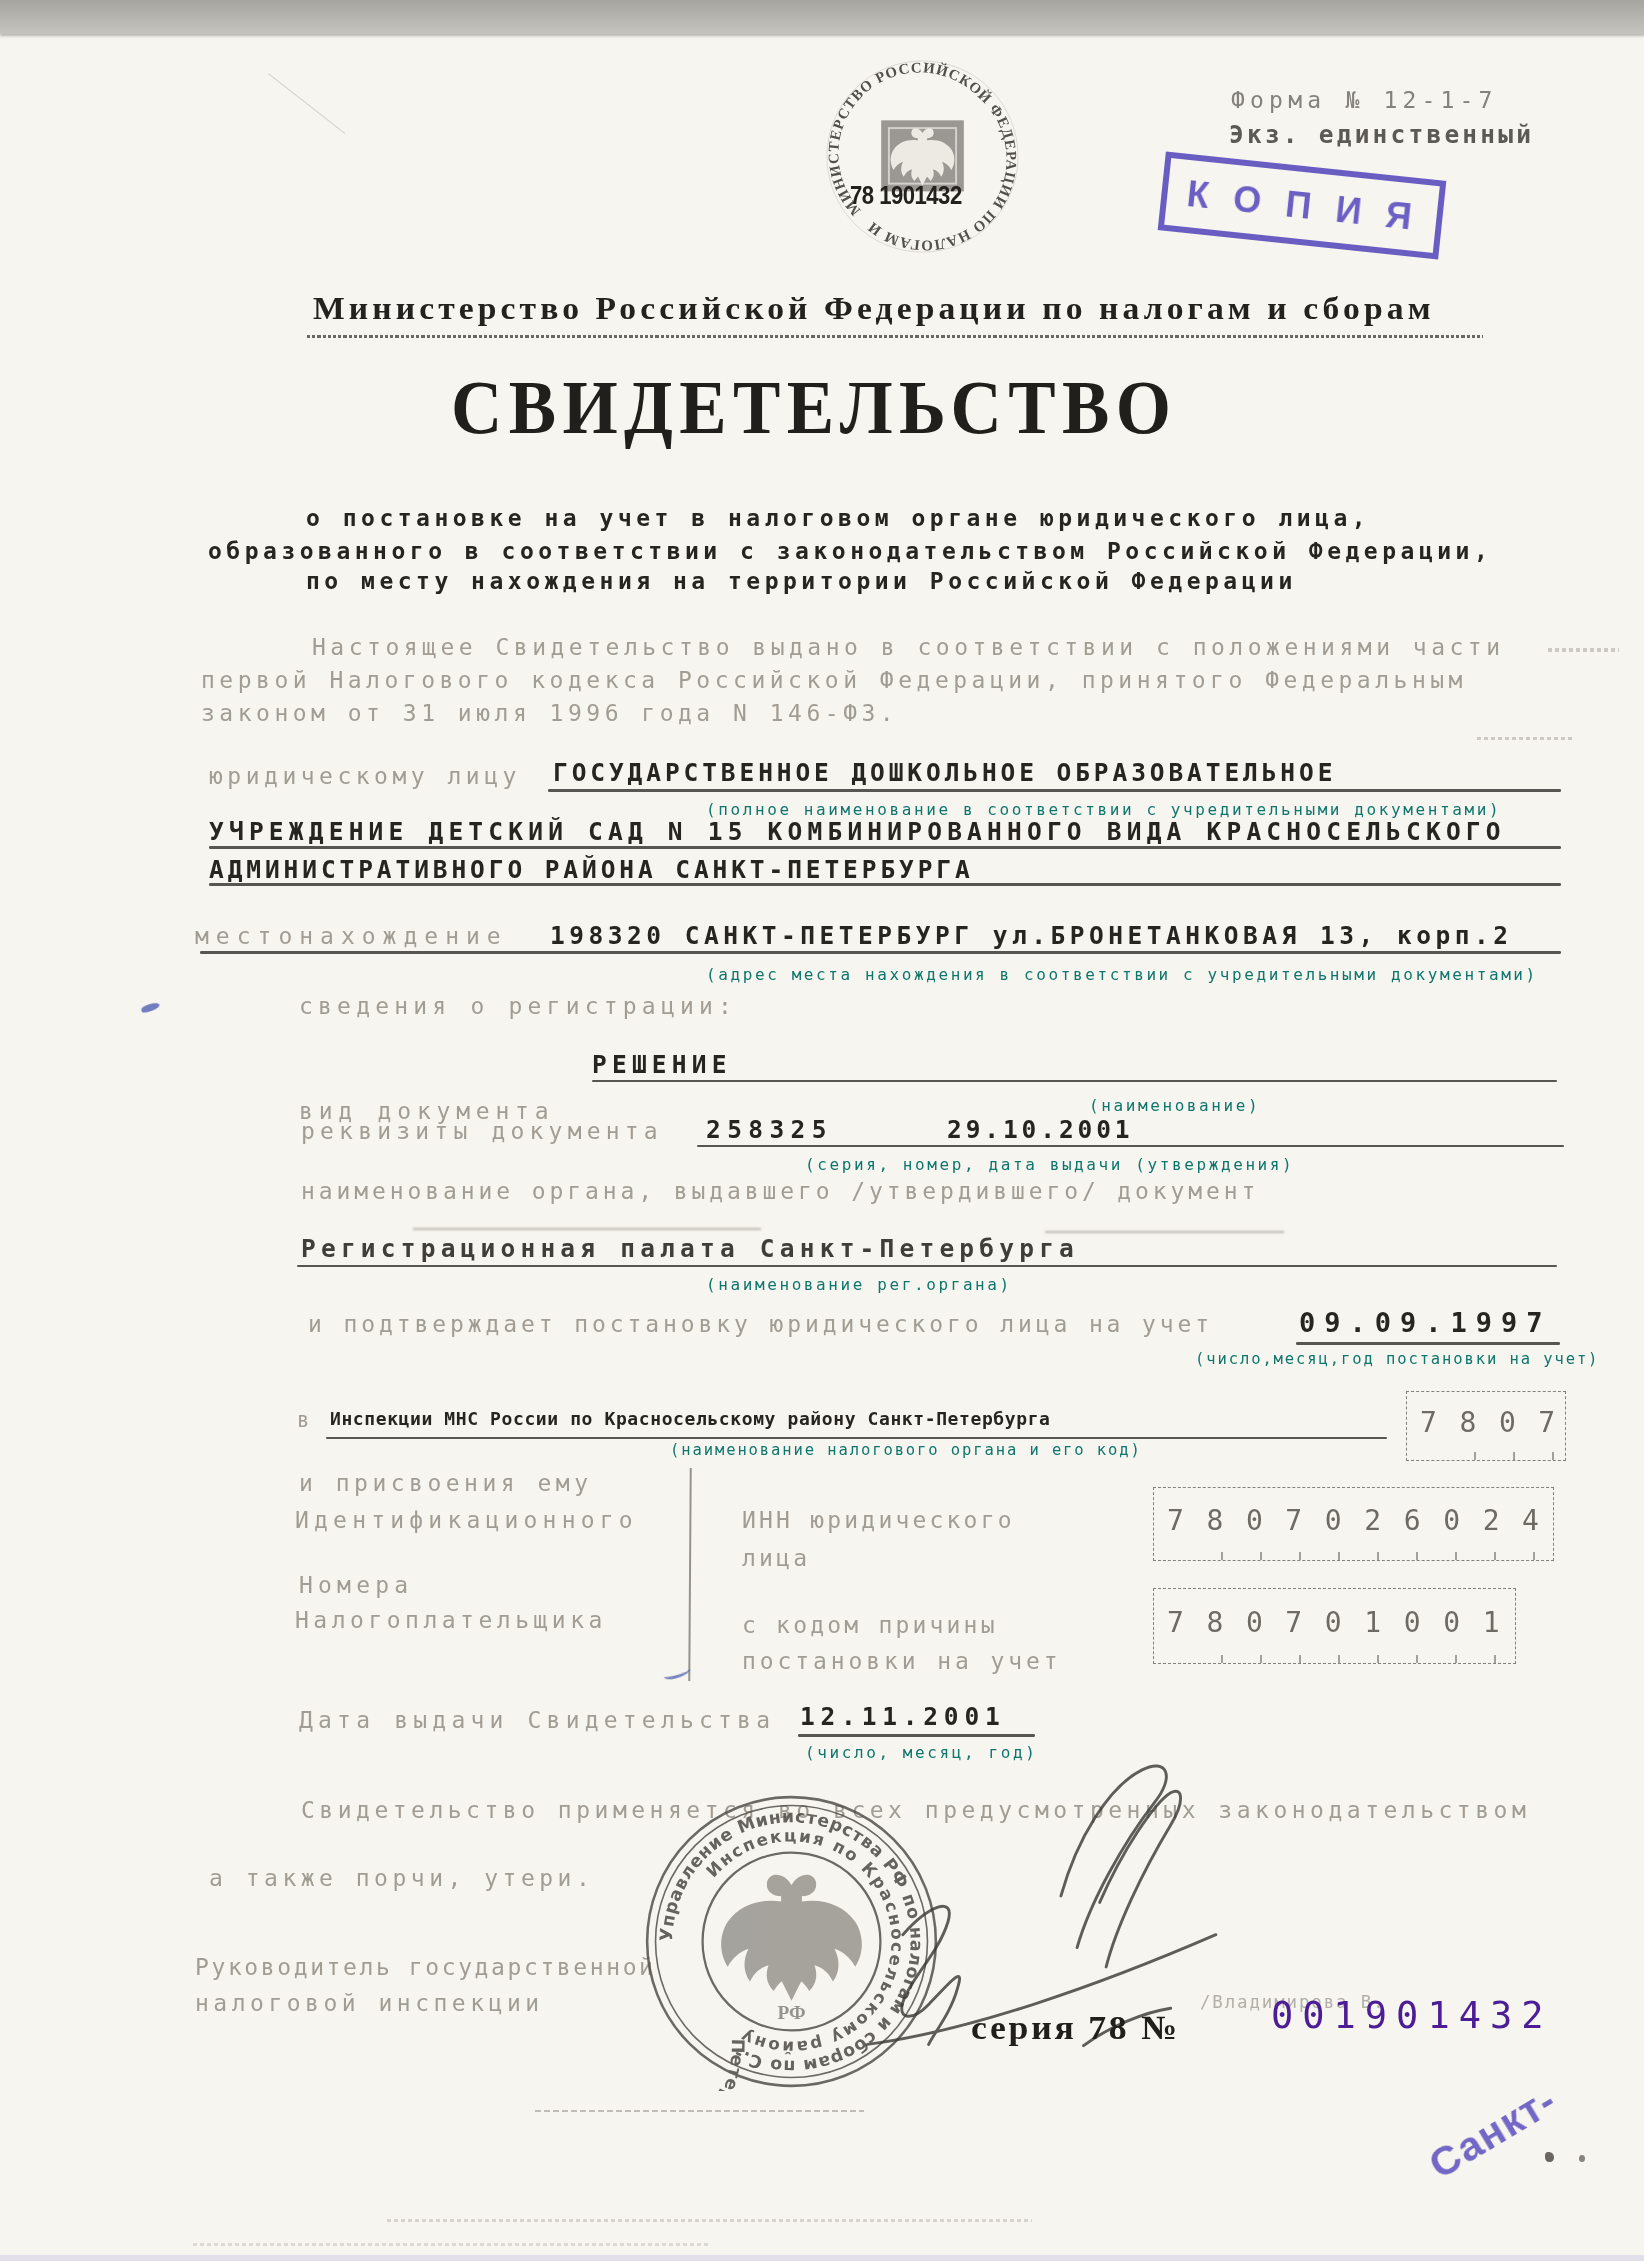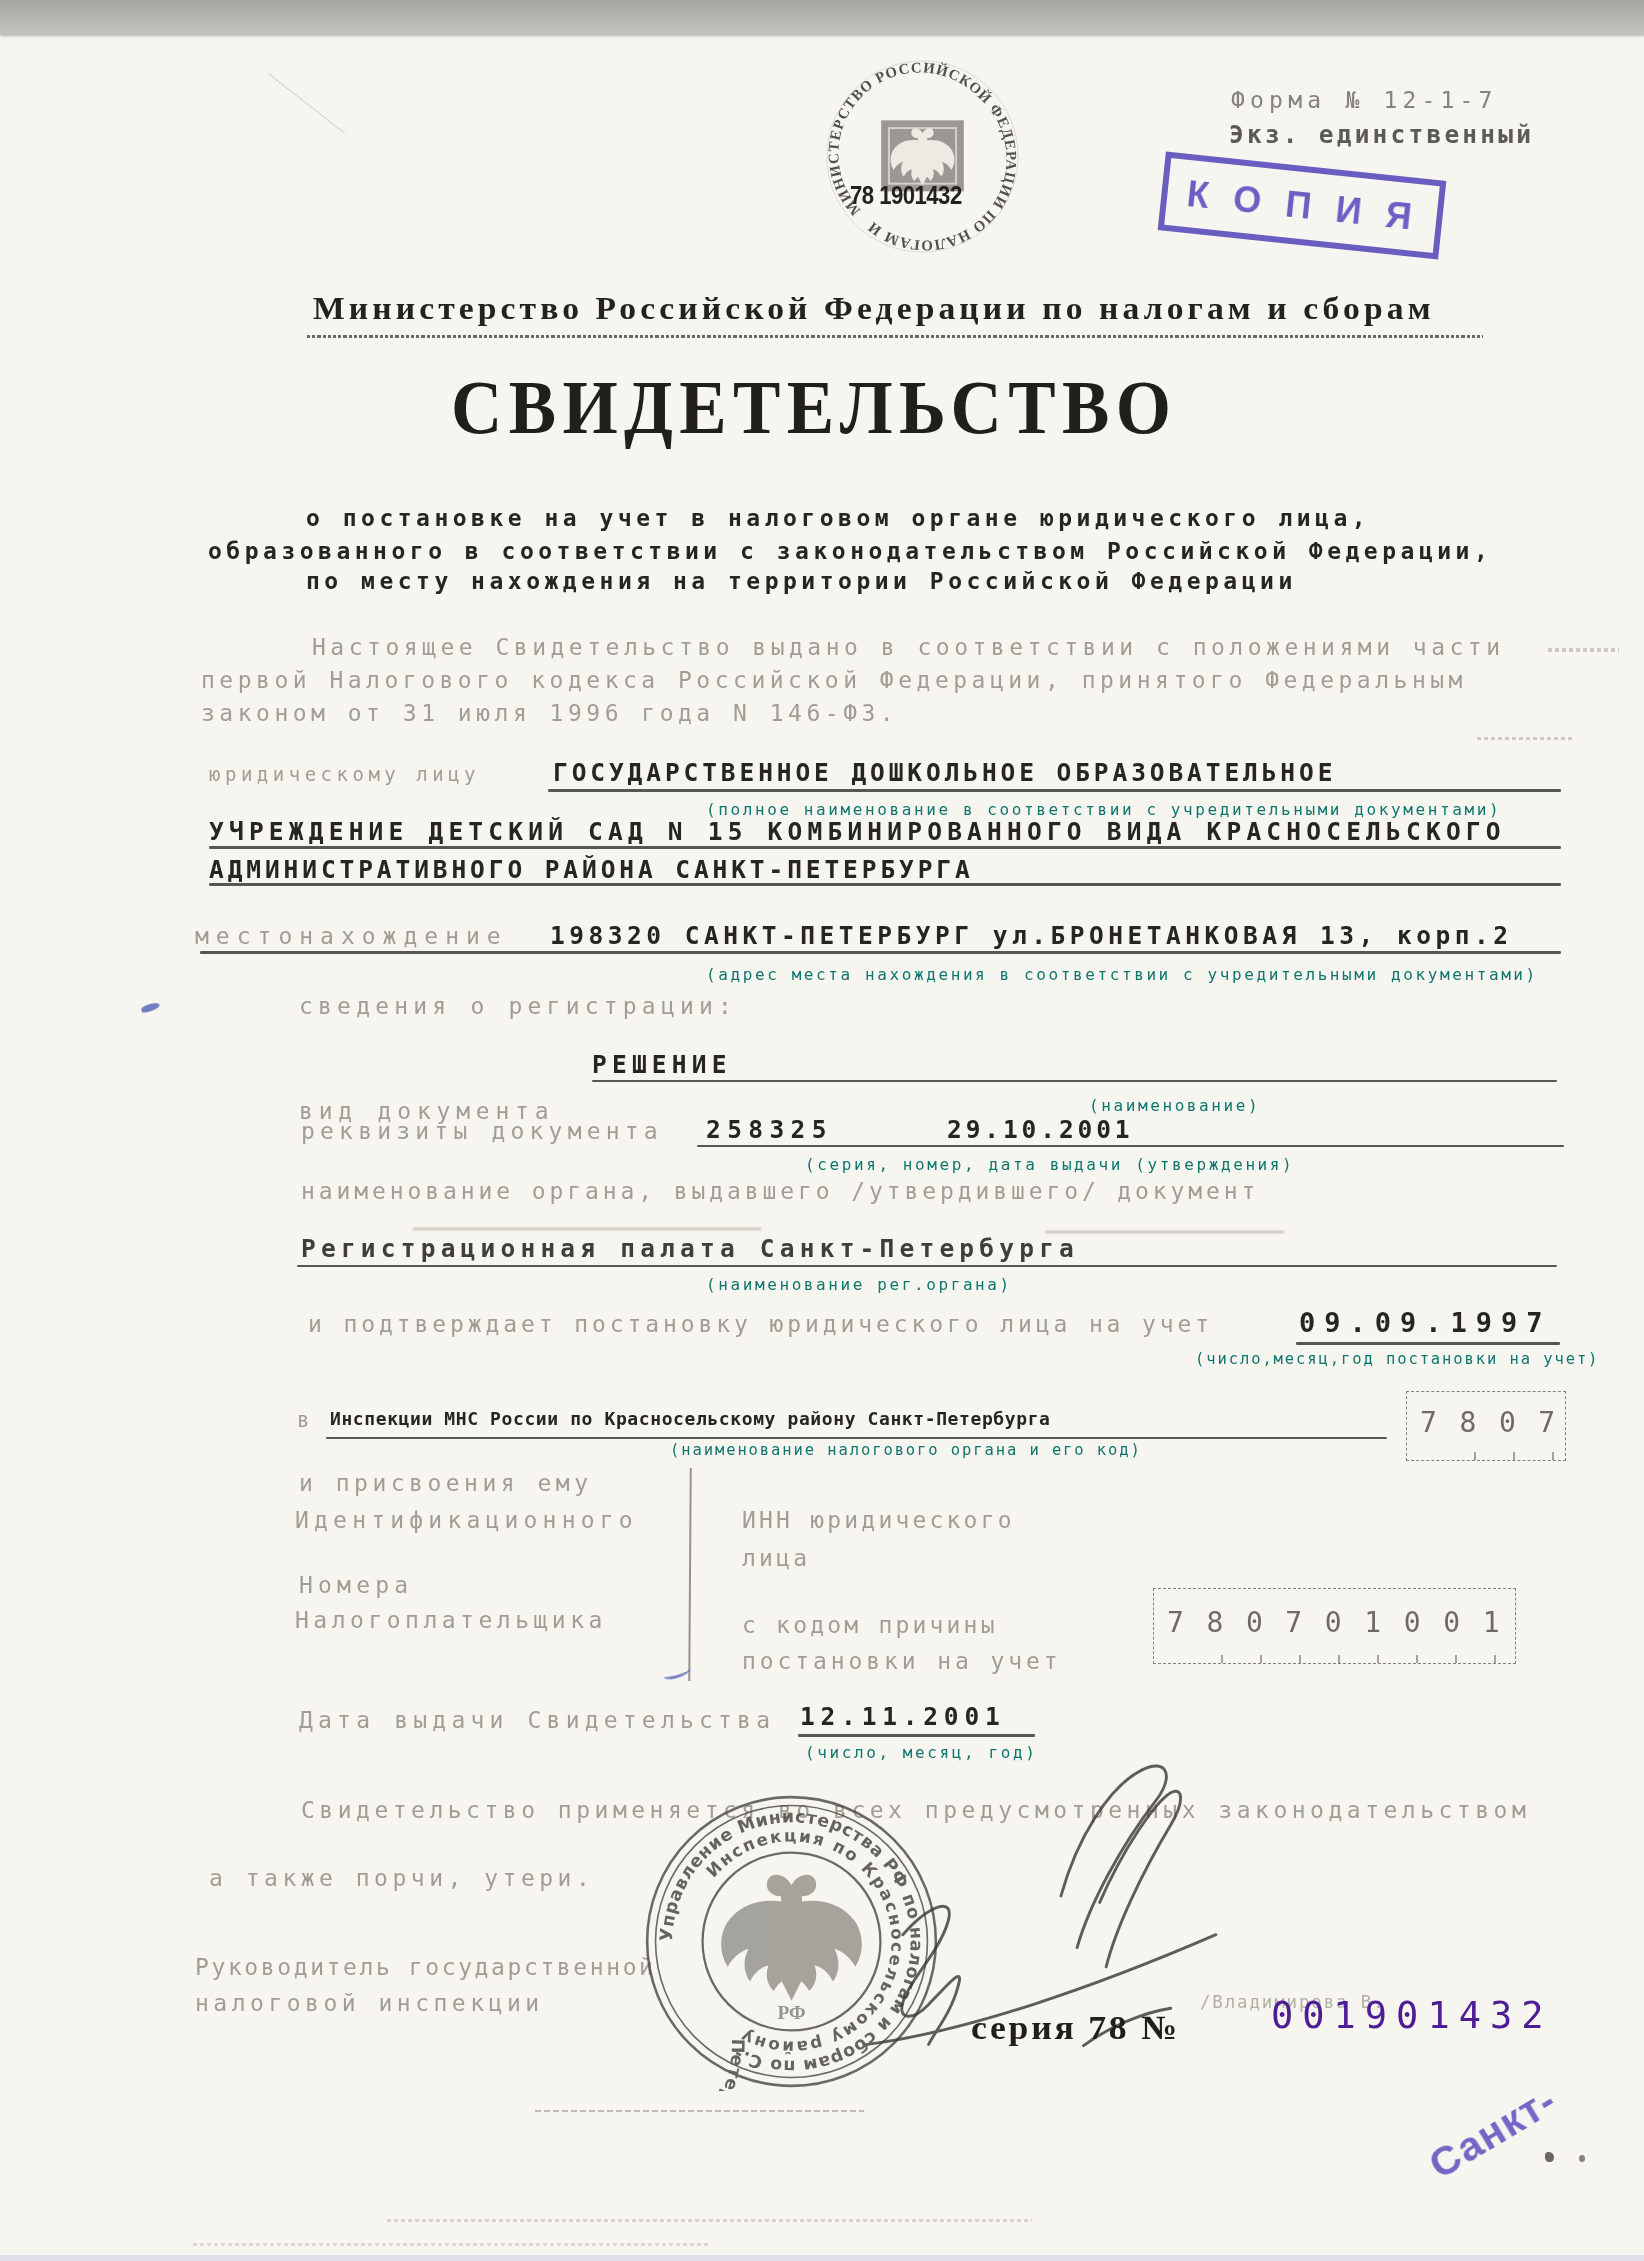--- a/index.html
+++ b/index.html
@@ -79,21 +79,21 @@
               transform:scaleY(1.08);transform-origin:0 0;">СВИДЕТЕЛЬСТВО</div>
 
   <div class="t mono typed" style="left:306px;top:507px;font-size:23px;letter-spacing:4.5px;text-align:right;">о постановке на учет в налоговом органе юридического лица,</div>
   <div class="t mono typed" style="left:208px;top:540px;font-size:23px;letter-spacing:4.5px;">образованного в соответствии с законодательством Российской Федерации,</div>
   <div class="t mono typed" style="left:306px;top:570px;font-size:23px;letter-spacing:4.5px;">по месту нахождения на территории Российской Федерации</div>
 
   <div class="t mono faint" style="left:312px;top:636px;font-size:23px;letter-spacing:4.5px;">Настоящее Свидетельство выдано в соответствии с положениями части</div>
   <div class="t mono faint" style="left:201px;top:669px;font-size:23px;letter-spacing:4.5px;">первой Налогового кодекса Российской Федерации, принятого Федеральным</div>
   <div class="t mono faint" style="left:201px;top:702px;font-size:23px;letter-spacing:4.5px;">законом от 31 июля 1996 года N 146-ФЗ.</div>
 
-  <div class="t mono faint" style="left:209px;top:765px;font-size:19px;letter-spacing:4.5px;">юридическому лицу</div>
+  <div class="t mono faint" style="left:209px;top:765px;font-size:23px;letter-spacing:4.5px;">юридическому лицу</div>
   <div class="t mono typed" style="left:553px;top:761px;font-size:24.5px;letter-spacing:3.9px;">ГОСУДАРСТВЕННОЕ ДОШКОЛЬНОЕ ОБРАЗОВАТЕЛЬНОЕ</div>
   <div class="rule" style="left:548px;top:789px;width:1013px;"></div>
   <div class="t mono cap" style="left:706px;top:802px;">(полное наименование в соответствии с учредительными документами)</div>
   <div class="t mono typed" style="left:209px;top:820px;font-size:24.5px;letter-spacing:5.2px;">УЧРЕЖДЕНИЕ ДЕТСКИЙ САД N 15 КОМБИНИРОВАННОГО ВИДА КРАСНОСЕЛЬСКОГО</div>
   <div class="rule" style="left:209px;top:846px;width:1352px;"></div>
   <div class="t mono typed" style="left:209px;top:858px;font-size:24.5px;letter-spacing:3.9px;">АДМИНИСТРАТИВНОГО РАЙОНА САНКТ-ПЕТЕРБУРГА</div>
   <div class="rule" style="left:209px;top:883px;width:1352px;"></div>
 
   <div class="t mono faint" style="left:195px;top:925px;font-size:23px;letter-spacing:7px;">местонахождение</div>
   <div class="t mono typed" style="left:550px;top:924px;font-size:24.5px;letter-spacing:4.5px;">198320 САНКТ-ПЕТЕРБУРГ  ул.БРОНЕТАНКОВАЯ 13, корп.2</div>
@@ -142,20 +142,24 @@
   <div class="t mono faint" style="left:295px;top:1509px;font-size:23px;letter-spacing:5.2px;">Идентификационного</div>
   <div class="t mono faint" style="left:299px;top:1574px;font-size:23px;letter-spacing:5.2px;">Номера</div>
   <div class="t mono faint" style="left:295px;top:1609px;font-size:23px;letter-spacing:4.5px;">Налогоплательщика</div>
   <div style="position:absolute;left:689px;top:1468px;width:1.9px;height:213px;background:#6b6962;opacity:.7;
               transform:rotate(0.4deg);filter:blur(0.2px);"></div>
   <div style="position:absolute;left:663px;top:1667px;width:28px;height:8.4px;border-bottom:3.2px solid #4456b0;
               border-radius:0 0 60% 40%;transform:rotate(-14deg);opacity:.7;filter:blur(0.3px);"></div>
 
   <div class="t mono faint" style="left:742px;top:1509px;font-size:23px;letter-spacing:3.2px;">ИНН юридического</div>
   <div class="t mono faint" style="left:742px;top:1547px;font-size:23px;letter-spacing:3.2px;">лица</div>
+  <div class="dashbox" style="left:1153px;top:1487px;width:399px;height:72px;">
+    <div class="boxdigits" style="left:13px;top:15.5px;font-size:28px;letter-spacing:22.6px;">7807026024</div>
+    <div class="ticks" style="left:30px;bottom:0;width:361px;"></div>
+  </div>
 
   <div class="t mono faint" style="left:742px;top:1614px;font-size:23px;letter-spacing:3.2px;">с кодом причины</div>
   <div class="t mono faint" style="left:742px;top:1650px;font-size:23px;letter-spacing:3.9px;">постановки на учет</div>
   <div class="dashbox" style="left:1153px;top:1588px;width:361px;height:74px;">
     <div class="boxdigits" style="left:13px;top:17px;font-size:28px;letter-spacing:22.6px;">780701001</div>
     <div class="ticks" style="left:30px;bottom:0;width:322px;"></div>
   </div>
 
   <div class="t mono faint" style="left:299px;top:1709px;font-size:23px;letter-spacing:5.2px;">Дата выдачи Свидетельства</div>
   <div class="t mono typed" style="left:800px;top:1705px;font-size:24.5px;letter-spacing:5.8px;">12.11.2001</div>

